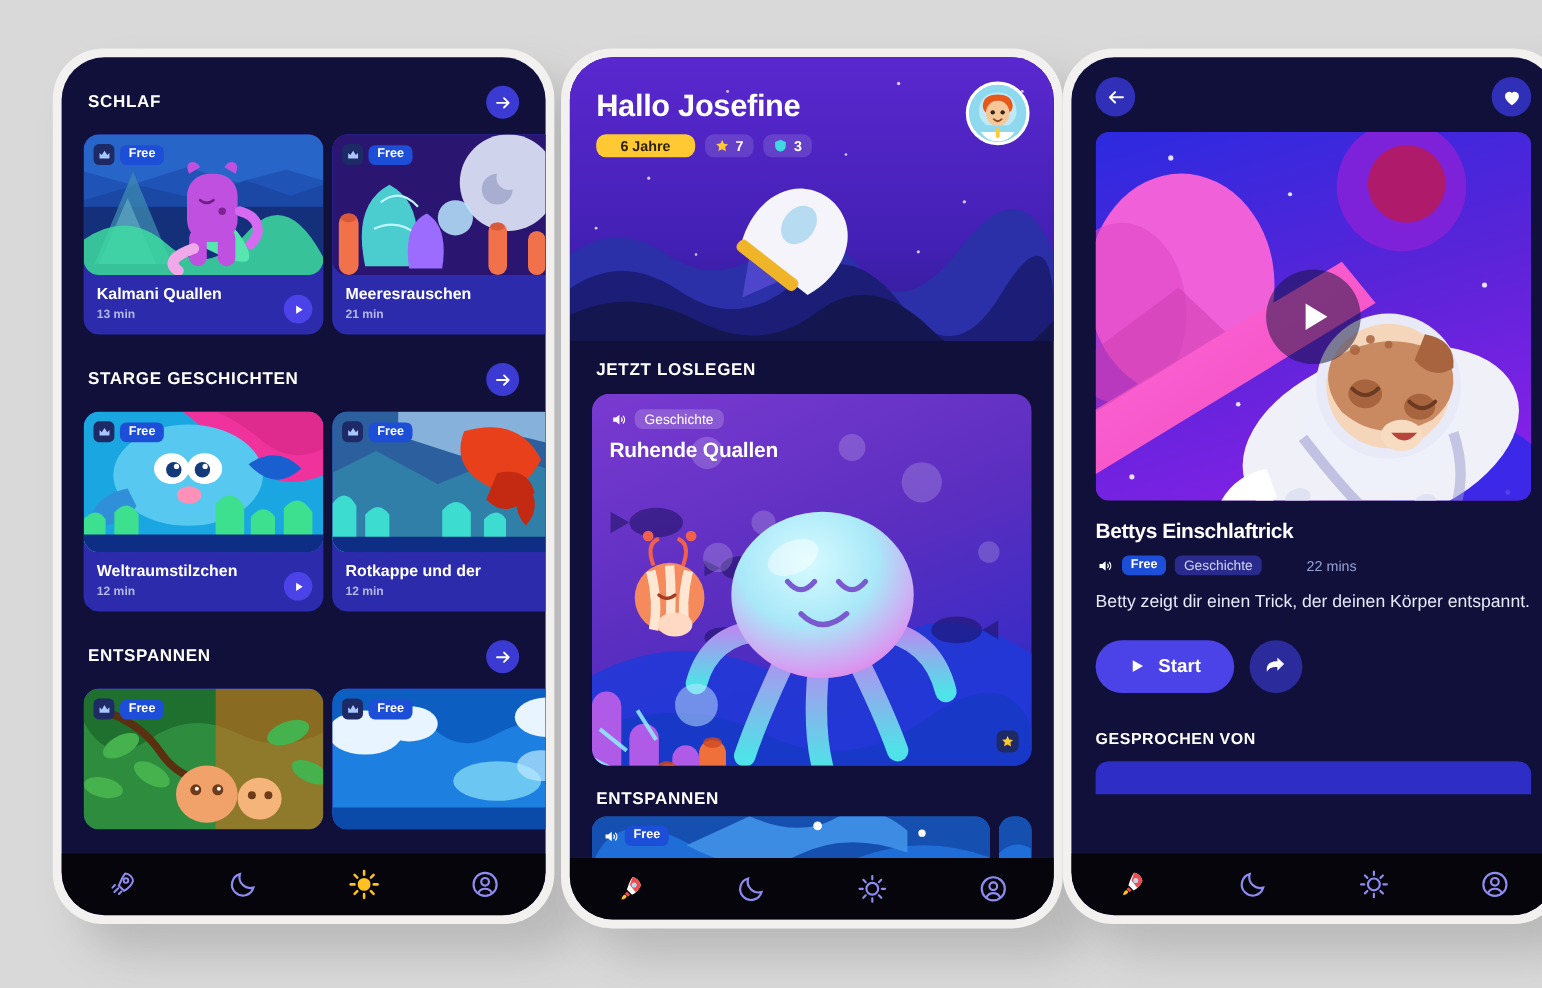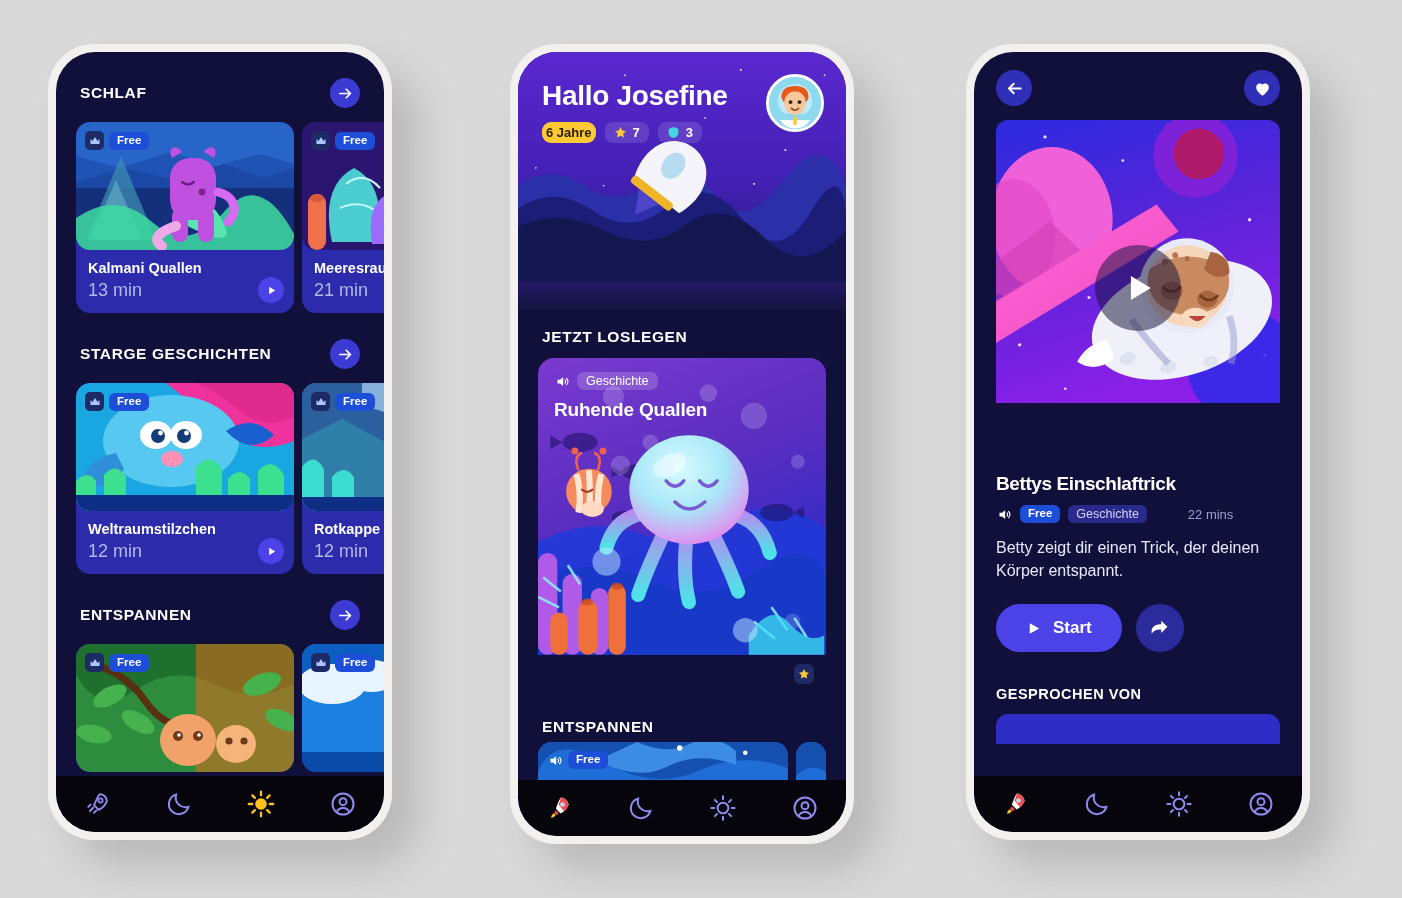--- a/index.html
+++ b/index.html
@@ -7,21 +7,21 @@
     width: 1402px; height: 898px;
     background: #d9d9d9;
     font-family: "Liberation Sans", sans-serif;
     overflow: hidden;
   }
   .stage { position: relative; width: 1402px; height: 898px; }
 
   
   .phone {
     position: absolute;
-    width: 344px; height: 796px;
+    width: 456px; height: 796px;
     background: #f2f1ef;
     border-radius: 46px;
     padding: 8px;
     box-shadow: 26px 26px 38px rgba(120,120,125,.33);
   }
   .phone.p1 { left: 48px;  top: 44px; }
   .phone.p2 { left: 510px; top: 44px;  height: 800px; }
   .phone.p3 { left: 966px; top: 44px; }
 
   .screen {
@@ -59,21 +59,21 @@
   .arrow-btn svg { width: 17px; height: 17px; }
 
   .row { display: flex; gap: 8px; padding-left: 20px; }
   .card {
     flex: 0 0 auto; width: 218px; border-radius: 14px;
     background: #2b2bab; overflow: hidden; position: relative;
   }
   .card .art { height: 128px; position: relative; overflow: hidden; border-radius: 14px; }
   .card .meta { padding: 10px 12px 12px 12px; position: relative; }
   .card .c-title { color:#fff; font-size:14.5px; font-weight:700; white-space:nowrap; }
-  .card .c-dur { color:#b3b8e8; font-size:18px; margin-top:4px; }
+  .card .c-dur { color:#b3b8e8; font-size:11px; margin-top:4px;font-weight:bold; }
   .card .playbtn {
     position:absolute; right:10px; bottom:10px; width:26px; height:26px; border-radius:50%;
     background:#4b43e8; display:flex; align-items:center; justify-content:center;
   }
   .card .playbtn svg { width:11px; height:11px; }
 
   .badges { position:absolute; left:9px; top:9px; display:flex; align-items:center; gap:5px; z-index:4; }
   .crown { width:19px; height:19px; border-radius:5px; background:#1d2a66; display:flex; align-items:center; justify-content:center; }
   .crown svg { width:12px; height:12px; }
   .free {
@@ -82,21 +82,21 @@
   }
   .spk { width:16px; height:16px; display:flex; align-items:center;justify-content:center;}
   .spk svg{width:15px;height:15px;}
 
   
   .hero { position:relative; height:258px; overflow:hidden;
           background:linear-gradient(180deg,#5224c0 0%,#4b1fbd 40%,#3c1aa8 70%,#15153f 100%); }
   .hero-inner { position:relative; z-index:5; padding:28px 24px 0 24px; }
   .hello { color:#fff; font-size:28px; font-weight:800; letter-spacing:-.3px; }
   .chips { display:flex; align-items:center; gap:9px; margin-top:10px; }
-  .chip-age { background:#ffc933; color:#2b2100; font-size:13px; font-weight:700; padding:3px 4px; border-radius:9px; }
+  .chip-age { background:#ffc933; color:#2b2100; font-size:13px; font-weight:700; padding:3px 22px; border-radius:9px; }
   .chip-st { background:rgba(255,255,255,.13); border-radius:8px; padding:3px 9px; display:flex; align-items:center; gap:6px;
              color:#fff; font-size:13px; font-weight:600; }
   .chip-st svg { width:13px; height:13px; }
   .avatar { position:absolute; right:22px; top:22px; width:58px; height:58px; border-radius:50%;
             background:#7fd6ef; border:3px solid #ffffff; overflow:hidden; z-index:6; }
 
   .big-card { margin:12px 20px 0 20px; border-radius:16px; overflow:hidden; position:relative; height:338px; }
   .bc-top { position:absolute; left:16px; top:14px; z-index:6; }
   .bc-tagrow { display:flex; align-items:center; gap:7px; }
   .bc-tag { background:rgba(255,255,255,.18); color:#fff; font-size:12.5px; padding:2px 9px; border-radius:7px; }

